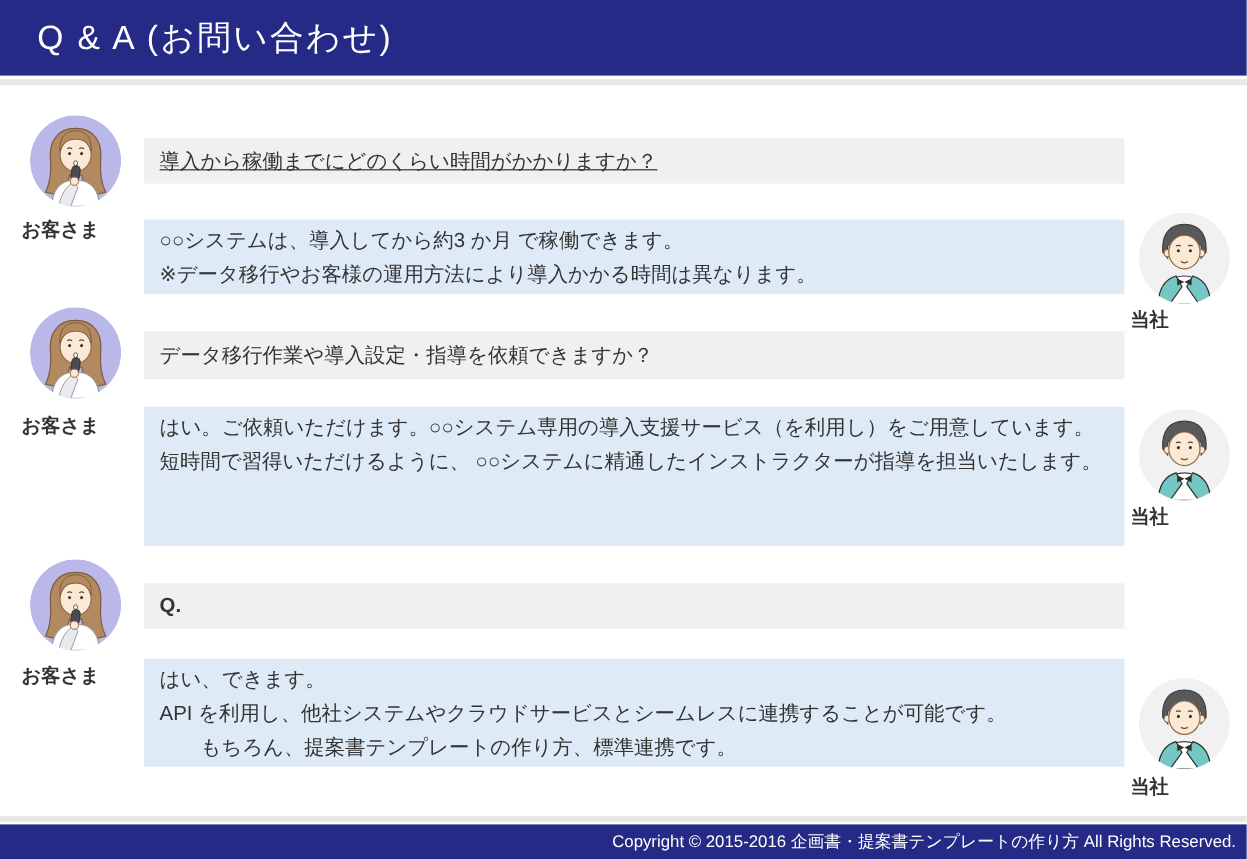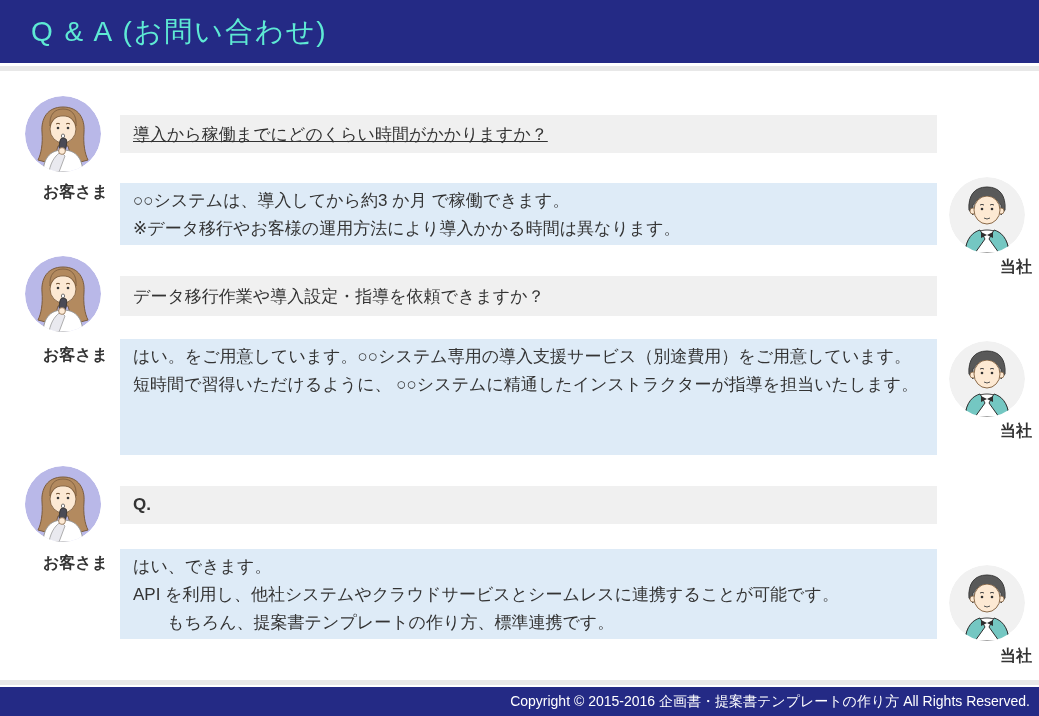--- a/index.html
+++ b/index.html
@@ -8,38 +8,38 @@
     background:#ffffff;
     font-family:"Liberation Sans","DejaVu Sans",sans-serif;
     color:var(--text,#333);
   }
   .titlebar{
     position:absolute;left:0;top:0;width:1039px;height:63px;
     background:var(--navy,#242A85);
   }
   .title{
     position:absolute;left:31px;top:0;height:63px;line-height:63px;
-    color:#5eead4;font-size:28px;letter-spacing:2px;font-weight:normal;
+    color:#ffffff;font-size:28px;letter-spacing:2px;font-weight:normal;
   }
   .rule{position:absolute;left:0;width:1039px;height:5px;background:var(--divider,#E8E8E8);}
   .rule-top{top:66px;}
   .rule-bottom{top:680px;}
   .footer{
     position:absolute;left:0;top:687px;width:1039px;height:29px;
     background:var(--navy,#242A85);
   }
   .footer-text{
     height:29px;line-height:29px;color:#fff;font-size:14px;
     text-align:right;padding-right:9px;
   }
   .avatar{
     position:absolute;width:76px;height:76px;border-radius:50%;overflow:hidden;
   }
   .role-label{
-    position:absolute;width:90px;text-align:right;
+    position:absolute;width:90px;text-align:left;
     font-weight:bold;font-size:16px;color:var(--text,#333);
   }
   .qbox{
     position:absolute;left:120px;width:817px;box-sizing:border-box;
     background:var(--question_bg,#F0F0F0);
     font-size:17px;padding:0 13px;display:flex;align-items:center;
   }
   .qprefix{font-weight:bold;margin-right:10px;}
   .qprefix:empty{display:none;}
   .abox{
@@ -128,21 +128,21 @@
     <path d="M24 76 C26 64 32 58 36 56 L40 60 L34 76 Z" fill="#E9E9EF" stroke="#9A9A9A" stroke-width="0.8"></path>
     <rect x="34.5" y="42" width="7" height="13" rx="3.5" fill="#4A4A55" stroke="#333" stroke-width="0.8" transform="rotate(8 38 48)"></rect>
     <circle cx="37" cy="55" r="3.4" fill="#FCE9D4" stroke="#8A6A4A" stroke-width="0.8"></circle>
   </svg></span>
 </div>
 <div class="role-label lb-c2">お客さま</div>
 <div class="qbox qb2">
 
   <span>データ移行作業や導入設定・指導を依頼できますか？</span>
 </div>
-<div class="abox ab2">はい。をご用意しています。○○システム専用の導入支援サービス（別途費用）をご用意しています。
+<div class="abox ab2">はい。ご依頼いただけます。○○システム専用の導入支援サービス（を利用し）をご用意しています。
 短時間で習得いただけるように、 ○○システムに精通したインストラクターが指導を担当いたします。</div>
 <div class="avatar av-o2">
   <span>
   <svg viewBox="0 0 76 76" width="76" height="76">
     <circle cx="38" cy="38" r="38" fill="#F1F1F1"></circle>
     <path d="M38 10 C25 10 19 19 20 33 L24 38 L24 28 C27 23 31 21 38 21 C45 21 49 23 52 28 L52 38 L56 33 C57 19 51 10 38 10 Z" fill="#595959" stroke="#3D3D3D" stroke-width="1"></path>
     <circle cx="24" cy="34" r="3" fill="#FDE9D3" stroke="#8A6A4A" stroke-width="0.8"></circle>
     <circle cx="52" cy="34" r="3" fill="#FDE9D3" stroke="#8A6A4A" stroke-width="0.8"></circle>
     <ellipse cx="38" cy="33" rx="13" ry="14" fill="#FDE9D3" stroke="#8A6A4A" stroke-width="1"></ellipse>
     <path d="M25 30 C25 17 30 13 38 13 C46 13 51 17 51 30 C49 21 44 19 38 19 C32 19 27 21 25 30 Z" fill="#595959"></path>

